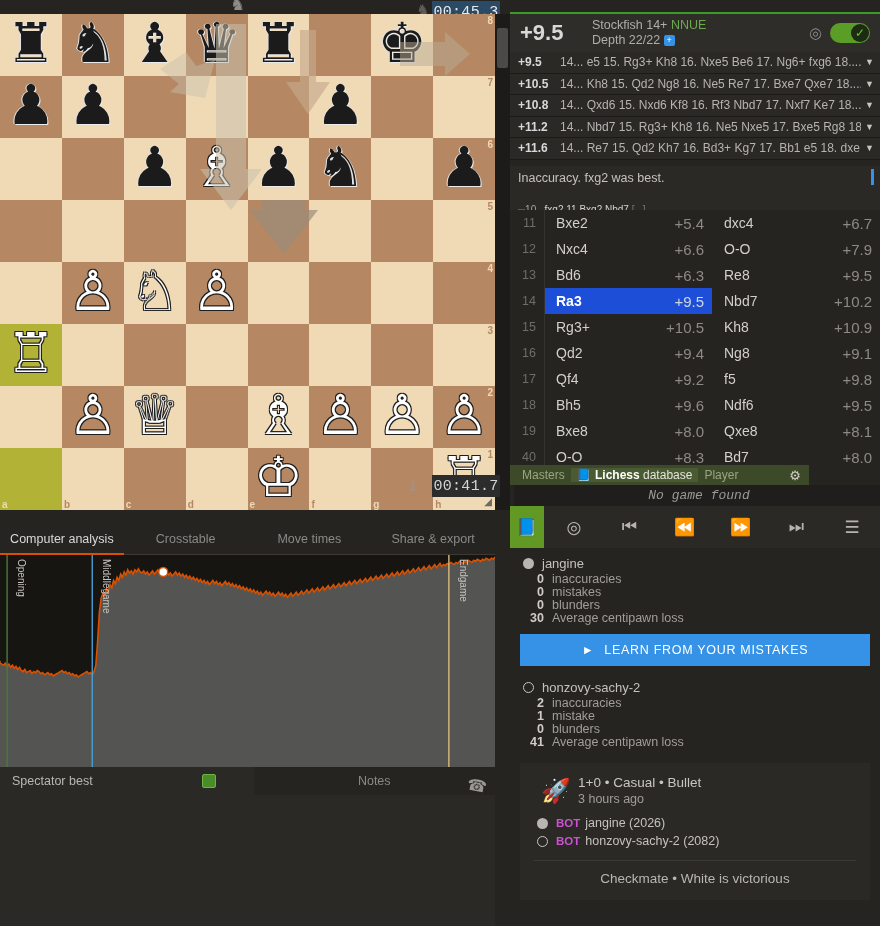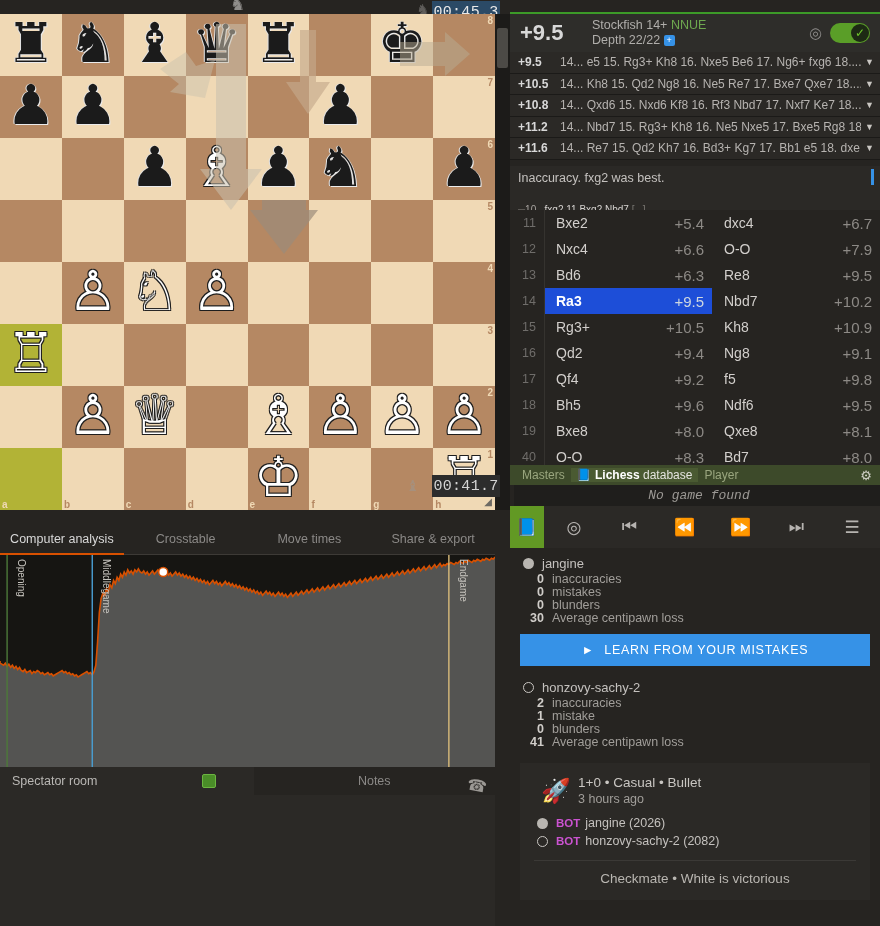--- a/index.html
+++ b/index.html
@@ -384,21 +384,21 @@
           <text x="103.25806451612904" y="4" fill="#c6c3bd" font-size="10" font-family="&quot;Liberation Sans&quot;, sans-serif" transform="rotate(90 103.25806451612904 4)">Middlegame</text>
           <line x1="448.8709677419355" x2="448.8709677419355" y1="0" y2="212" stroke="#d9bb7a" stroke-width="1.4"></line>
           <text x="459.8709677419355" y="4" fill="#c6c3bd" font-size="10" font-family="&quot;Liberation Sans&quot;, sans-serif" transform="rotate(90 459.8709677419355 4)">Endgame</text>
           <circle cx="163.2258064516129" cy="16.959999999999994" r="4.5" fill="#ffffff" stroke="#d85000" stroke-width="1.5"></circle>
         </svg>
     </div>
 
     <div class="chat">
       <div class="chat-tabs">
         <div class="chat-tab active">
-          <span>Spectator room</span>
+          <span>Spectator best</span>
           <span class="sq-green"></span>
         </div>
         <div class="chat-tab notes">
           <span>Notes</span>
           <span class="chat-phone">☎</span>
         </div>
       </div>
       <div class="chat-body"></div>
     </div>
   </div>
@@ -569,21 +569,21 @@
             <span class="san">O-O</span>
             <span class="ev">+8.3</span>
           </div>
           <div class="cell">
             <span class="san">Bd7</span>
             <span class="ev">+8.0</span>
           </div>
         </div>
       </div>
 
-    <div class="dbbar" style="position:absolute;left:0;top:465px;width:370px;">
+    <div class="dbbar" style="position:absolute;left:0;top:465px;width:299px;">
       <span class="seg">Masters</span>
       <span class="seg active">
         <span>📘</span>
         <b>Lichess</b><span> database</span>
       </span>
       <span class="seg">Player</span>
       <span class="gear">⚙</span>
     </div>
 
     <div class="dbbody" style="position:absolute;left:4px;top:485px;width:370px;font-family:Liberation Mono, monospace;">No game found</div>

